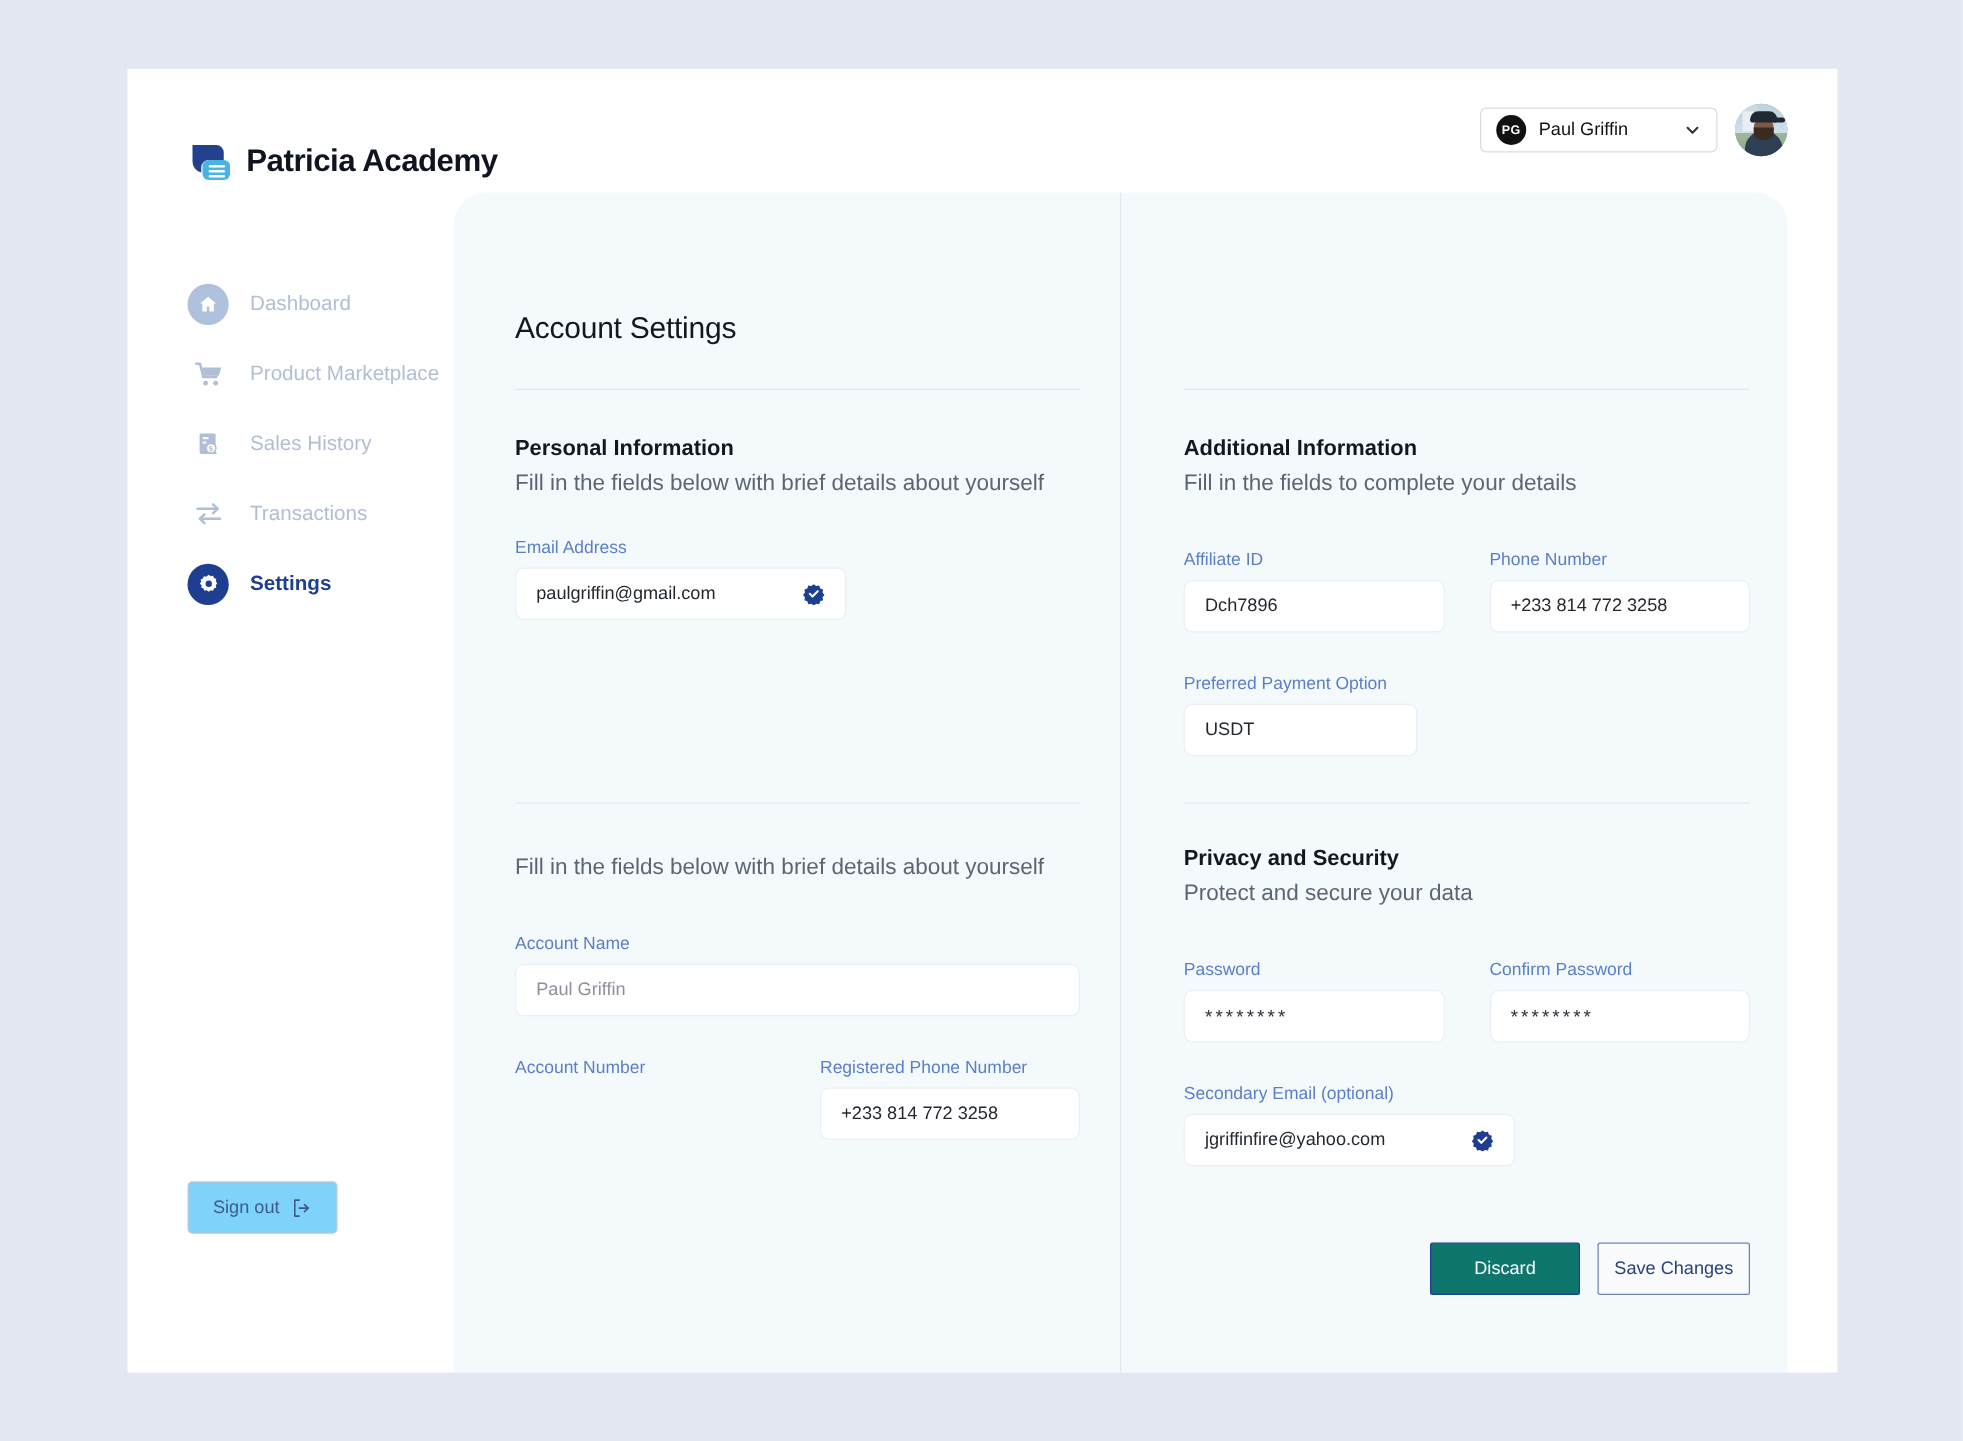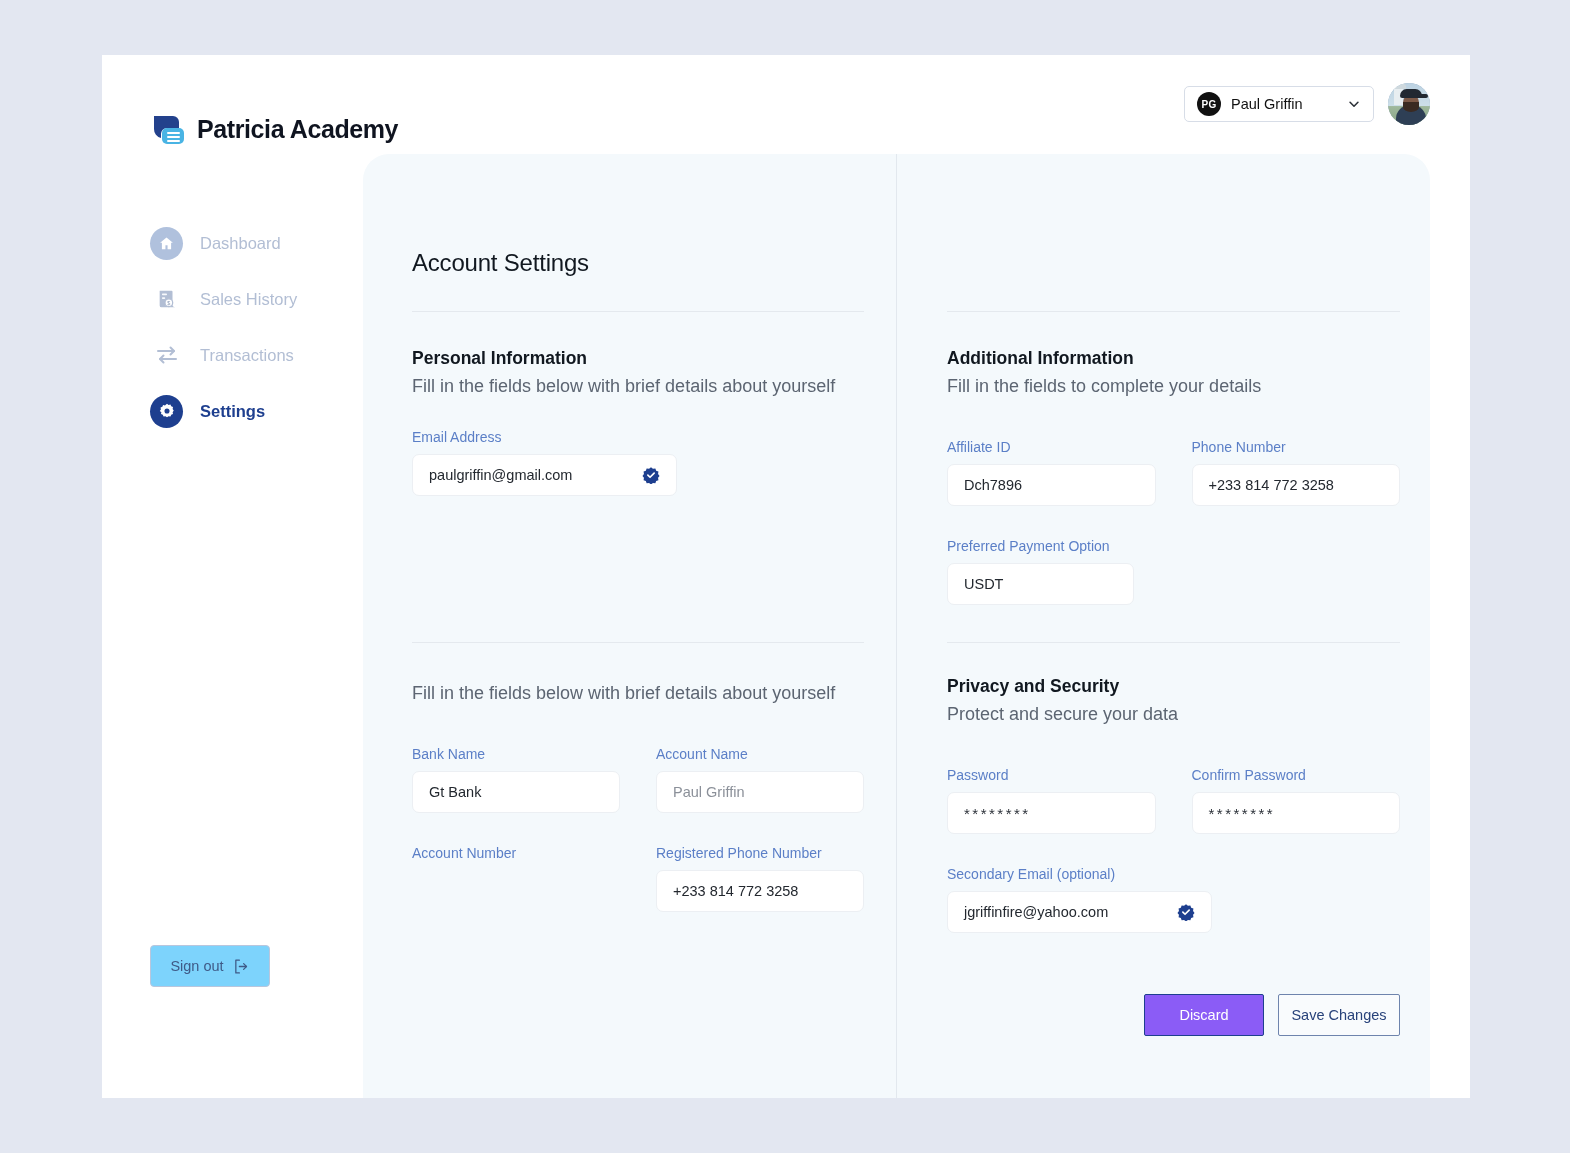--- a/index.html
+++ b/index.html
@@ -216,21 +216,21 @@
   }
   .btn {
     height: 42px;
     font-size: 14.5px;
     display: flex;
     align-items: center;
     justify-content: center;
     cursor: pointer;
     border-radius: 2px;
   }
-  .btn-discard { width: 120px; background: #8b5cf6; color: #ffffff; border: 1px solid #1e3f8f; }
+  .btn-discard { width: 120px; background: #0f766e; color: #ffffff; border: 1px solid #1e3f8f; }
   .btn-save    { width: 122px; background: #f9fbfd; color: #28427a; border: 1px solid #6e84ad; }
 </style>
 </head>
 <body>
 
 <div class="page">
   <div class="app-card">
 
     <div class="logo-wrap">
       <div class="logo-mark">
@@ -267,20 +267,31 @@
 
       <div class="nav-item">
         <div class="nav-icon circle dash">
           <svg viewBox="0 0 24 24" width="17" height="17">
               <path d="M12 3.5 L21 11 h-2.5 v9 h-5 v-5.5 h-3 V20 h-5 v-9 H3 z" fill="#ffffff"></path>
             </svg>
         </div>
         <div class="nav-label">Dashboard</div>
       </div>
 
+      <div class="nav-item">
+        <div class="nav-icon">
+          <svg viewBox="0 0 24 24" width="24" height="24">
+            <path d="M2 4 h3 l2.6 10.5 h10.4" fill="none" stroke="#b2bed4" stroke-width="2" stroke-linecap="round" stroke-linejoin="round"></path>
+            <path d="M6.6 7 H22 l-2 6.5 H8" fill="#b2bed4"></path>
+            <circle cx="9.5" cy="19.5" r="1.9" fill="#b2bed4"></circle>
+            <circle cx="17.5" cy="19.5" r="1.9" fill="#b2bed4"></circle>
+          </svg>
+        </div>
+        <div class="nav-label">Product Marketplace</div>
+      </div>
 
       <div class="nav-item">
         <div class="nav-icon">
           <svg viewBox="0 0 24 24" width="22" height="22">
             <path d="M4 3 h13 a1 1 0 0 1 1 1 v14 a3 3 0 0 0 3 3 H6 a2 2 0 0 1 -2 -2 z" fill="#b2bed4"></path>
             <rect x="6.5" y="6" width="5.5" height="2" rx=".8" fill="#f7f9fc"></rect>
             <rect x="6.5" y="10" width="3.5" height="2" rx=".8" fill="#f7f9fc"></rect>
             <circle cx="14" cy="16" r="4.2" fill="#ffffff" stroke="#b2bed4" stroke-width="1.4"></circle>
             <text x="14" y="18.4" font-size="6" text-anchor="middle" fill="#8e9db8" font-family="Liberation Sans, sans-serif">$</text>
           </svg>
@@ -348,24 +359,20 @@
           </div>
         </div>
 
         <div class="hr" style="position:absolute;top:488px;left:0;width:452px;"></div>
 
         <div style="position:absolute;top:522px;left:0;width:452px;">
           <div class="section-sub">Fill in the fields below with brief details about yourself</div>
 
           <div class="row2" style="margin-top:42px;">
             <div>
-              <div class="field-label">Bank Name</div>
-              <div class="input-box dark">Gt Bank</div>
-            </div>
-            <div>
               <div class="field-label">Account Name</div>
               <div class="input-box">Paul Griffin</div>
             </div>
           </div>
 
           <div class="row2" style="margin-top:32px;">
             <div>
               <div class="field-label">Account Number</div>
             </div>
             <div>

